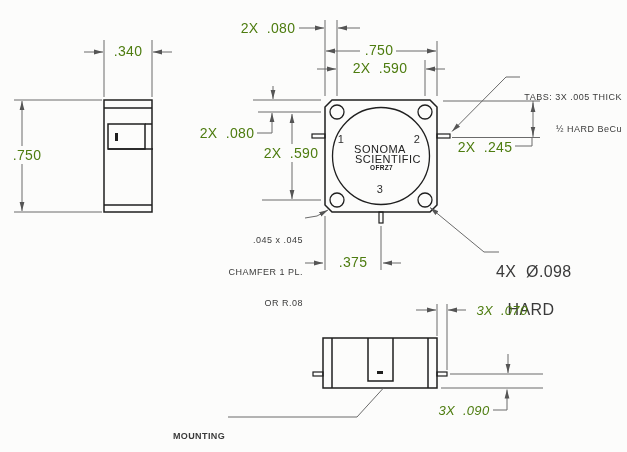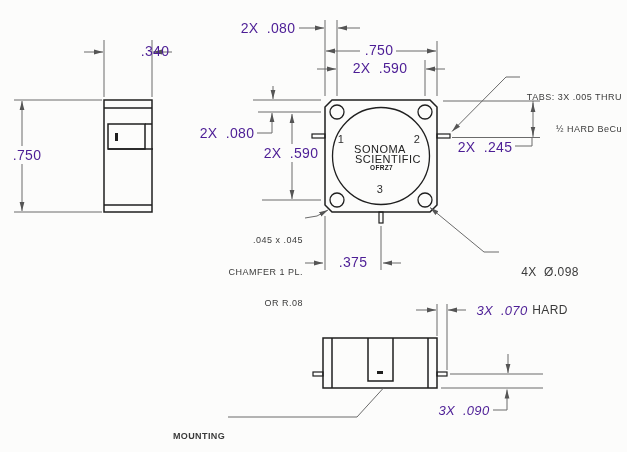--- a/index.html
+++ b/index.html
@@ -8,42 +8,42 @@
     width:627px;height:452px;
     background:#fcfcfb;
     overflow:hidden;
     font-family:"Liberation Sans", sans-serif;
   }
   #linework{position:absolute;left:0;top:0;}
   .lbl{
     position:absolute;
     transform:translate(-50%,-50%);
     white-space:pre;
-    color:#4c1d95;
+    color:#4d7c0f;
     letter-spacing:0.3px;
     line-height:1;
   }
   .dim{font-size:14px;}
   .dim-sm{font-size:13px;font-style:italic;}
   .note-block{
     position:absolute;
     color:#3a3a3a;
     font-size:9px;
     letter-spacing:0.5px;
     line-height:10.5px;
     white-space:pre;
   }
   .right{text-align:right;}
   .center{text-align:center;}
   .bold{font-weight:bold;}
   .port{font-size:11px;color:#2e2e2e;}
   .brand{font-weight:normal;color:#222;font-size:11px;letter-spacing:0.5px;}
   .brand-sm{font-weight:bold;color:#222;font-size:6.5px;letter-spacing:0.3px;}
   .mounting{font-size:9px;line-height:10px;letter-spacing:0.4px;}
-  .holes-note{font-size:12px;line-height:12.5px;letter-spacing:0.4px;margin-left:19px;}
+  .holes-note{font-size:16px;line-height:12.5px;letter-spacing:0.4px;}
 </style>
 </head>
 <body>
 
 <div id="canvas">
 
   <svg id="linework" width="627" height="452" viewBox="0 0 627 452">
     <defs>
       <marker id="arr" markerUnits="userSpaceOnUse" markerWidth="10" markerHeight="7" refX="9" refY="3.5" orient="auto">
         <path d="M0,1.1 L9,3.5 L0,5.9 Z" fill="#555"></path>
@@ -150,21 +150,21 @@
       <line x1="441" y1="388" x2="543" y2="388"></line>
       <line x1="508" y1="354" x2="508" y2="373" marker-end="url(#arr)"></line>
       <line x1="507" y1="410" x2="507" y2="389.5" marker-end="url(#arr)"></line>
       <line x1="493" y1="410" x2="507" y2="410"></line>
 
       <line x1="228" y1="417" x2="357" y2="417"></line>
       <line x1="357" y1="417" x2="383" y2="388.5"></line>
     </g>
   </svg>
 
-  <span class="lbl dim" style="left:128px;top:51px;margin-left:27px;">.340</span>
+  <span class="lbl dim" style="left:128px;top:51px;">.340</span>
   <span class="lbl dim" style="left:27px;top:155px;">.750</span>
 
   <span class="lbl dim" style="left:268px;top:28px;">2X  .080</span>
   <span class="lbl dim" style="left:379px;top:50px;">.750</span>
   <span class="lbl dim" style="left:380px;top:68px;">2X  .590</span>
 
   <span class="lbl dim" style="left:227px;top:133px;">2X  .080</span>
   <span class="lbl dim" style="left:291px;top:153px;">2X  .590</span>
 
   <span class="lbl dim" style="left:485px;top:147px;">2X  .245</span>
@@ -172,21 +172,21 @@
 
   <span class="lbl port" style="left:341px;top:139px;">1</span>
   <span class="lbl port" style="left:417px;top:139px;">2</span>
   <span class="lbl port" style="left:380px;top:189px;">3</span>
 
   <span class="lbl brand" style="left:380px;top:149px;">SONOMA</span>
   <span class="lbl brand" style="left:380px;top:159px;margin-left:8px;">SCIENTIFIC</span>
   <span class="lbl brand-sm" style="left:381.5px;top:168px;">OFRZ7</span>
 
   <div class="note-block right" style="right:5px;top:71px;width:120px;">
-    <div>TABS: 3X .005 THRU</div>
+    <div>TABS: 3X .005 THICK</div>
     <div>½ HARD BeCu</div>
   </div>
 
   <div class="note-block right" style="left:213px;top:214px;width:90px;">
     <div>.045 x .045</div>
     <div>CHAMFER 1 PL.</div>
     <div>OR R.08</div>
   </div>
 
   <div class="note-block center holes-note" style="left:496px;top:241px;width:70px;">

